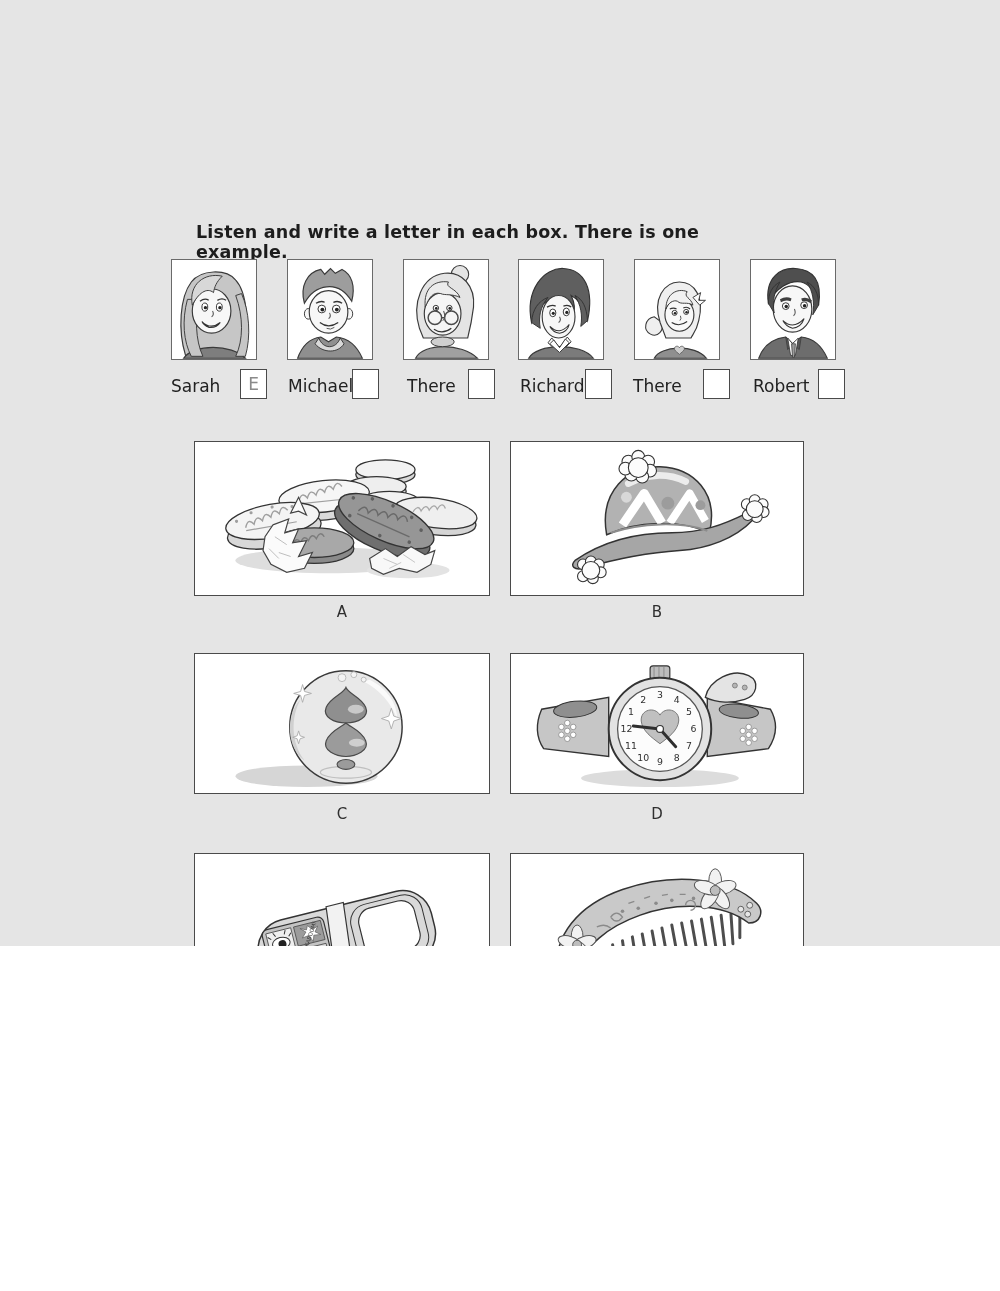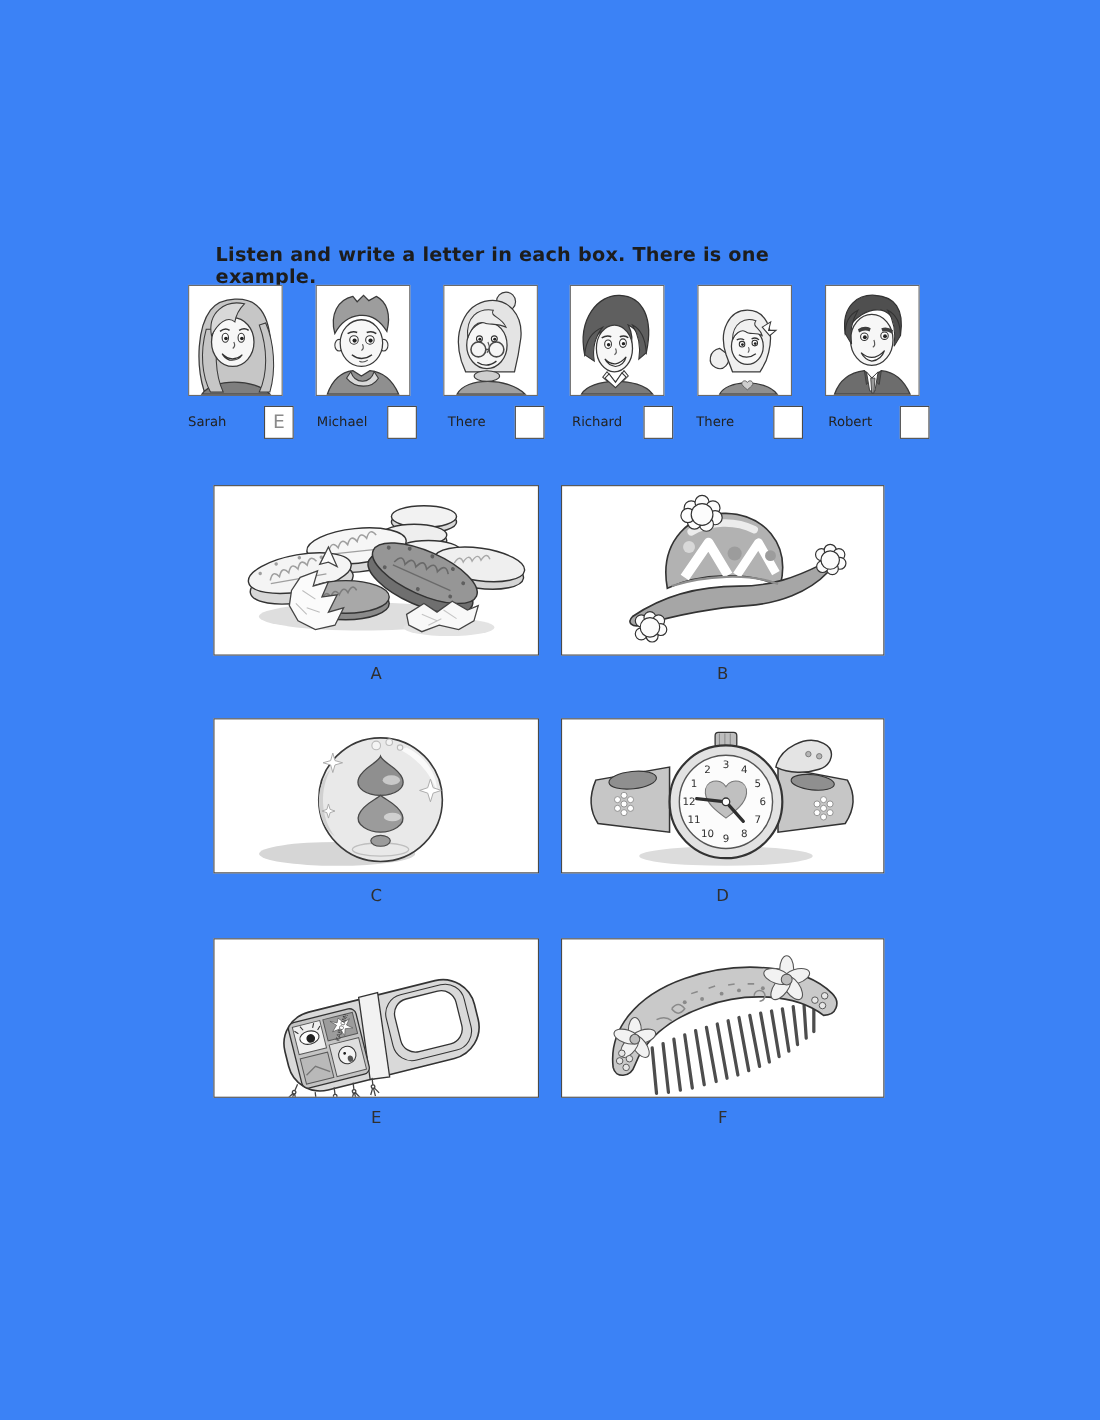--- a/index.html
+++ b/index.html
@@ -1,23 +1,23 @@
 <!DOCTYPE html>
 <html><head>
 <meta charset="utf-8">
 <style>
   html,body{margin:0;padding:0;background:#ffffff;}
-  .page{position:relative;width:1000px;height:1291px;background:#3b82f6;overflow:hidden;
+  .page{position:relative;width:1000px;height:946px;background:#e5e5e5;overflow:hidden;
         font-family:"DejaVu Sans","Liberation Sans",sans-serif;}
   .title{position:absolute;left:196px;top:222px;width:560px;font-size:17.5px;font-weight:bold;
          color:#1d1d1d;letter-spacing:.2px;}
   .pbox{position:absolute;top:259px;width:86px;height:101px;border:1.5px solid #6a6a6a;
         background:#fff;box-sizing:border-box;}
   .pbox svg{display:block;width:100%;height:100%;}
-  .pname{position:absolute;top:376px;font-size:12px;color:#222;}
+  .pname{position:absolute;top:376px;font-size:17px;color:#222;}
   .ansbox{position:absolute;top:369px;width:27px;height:30px;border:1.4px solid #4a4a4a;
           background:#fff;box-sizing:border-box;display:flex;align-items:center;justify-content:center;}
   .ansletter{font-size:17px;color:#8a8a8a;}
   .pic{position:absolute;border:1.6px solid #4a4a4a;background:#fff;box-sizing:border-box;}
   .pic svg{display:block;width:100%;height:100%;}
   .plabel{position:absolute;font-size:15px;color:#2f2f2f;text-align:center;}
 </style>
 </head>
 <body>
 

